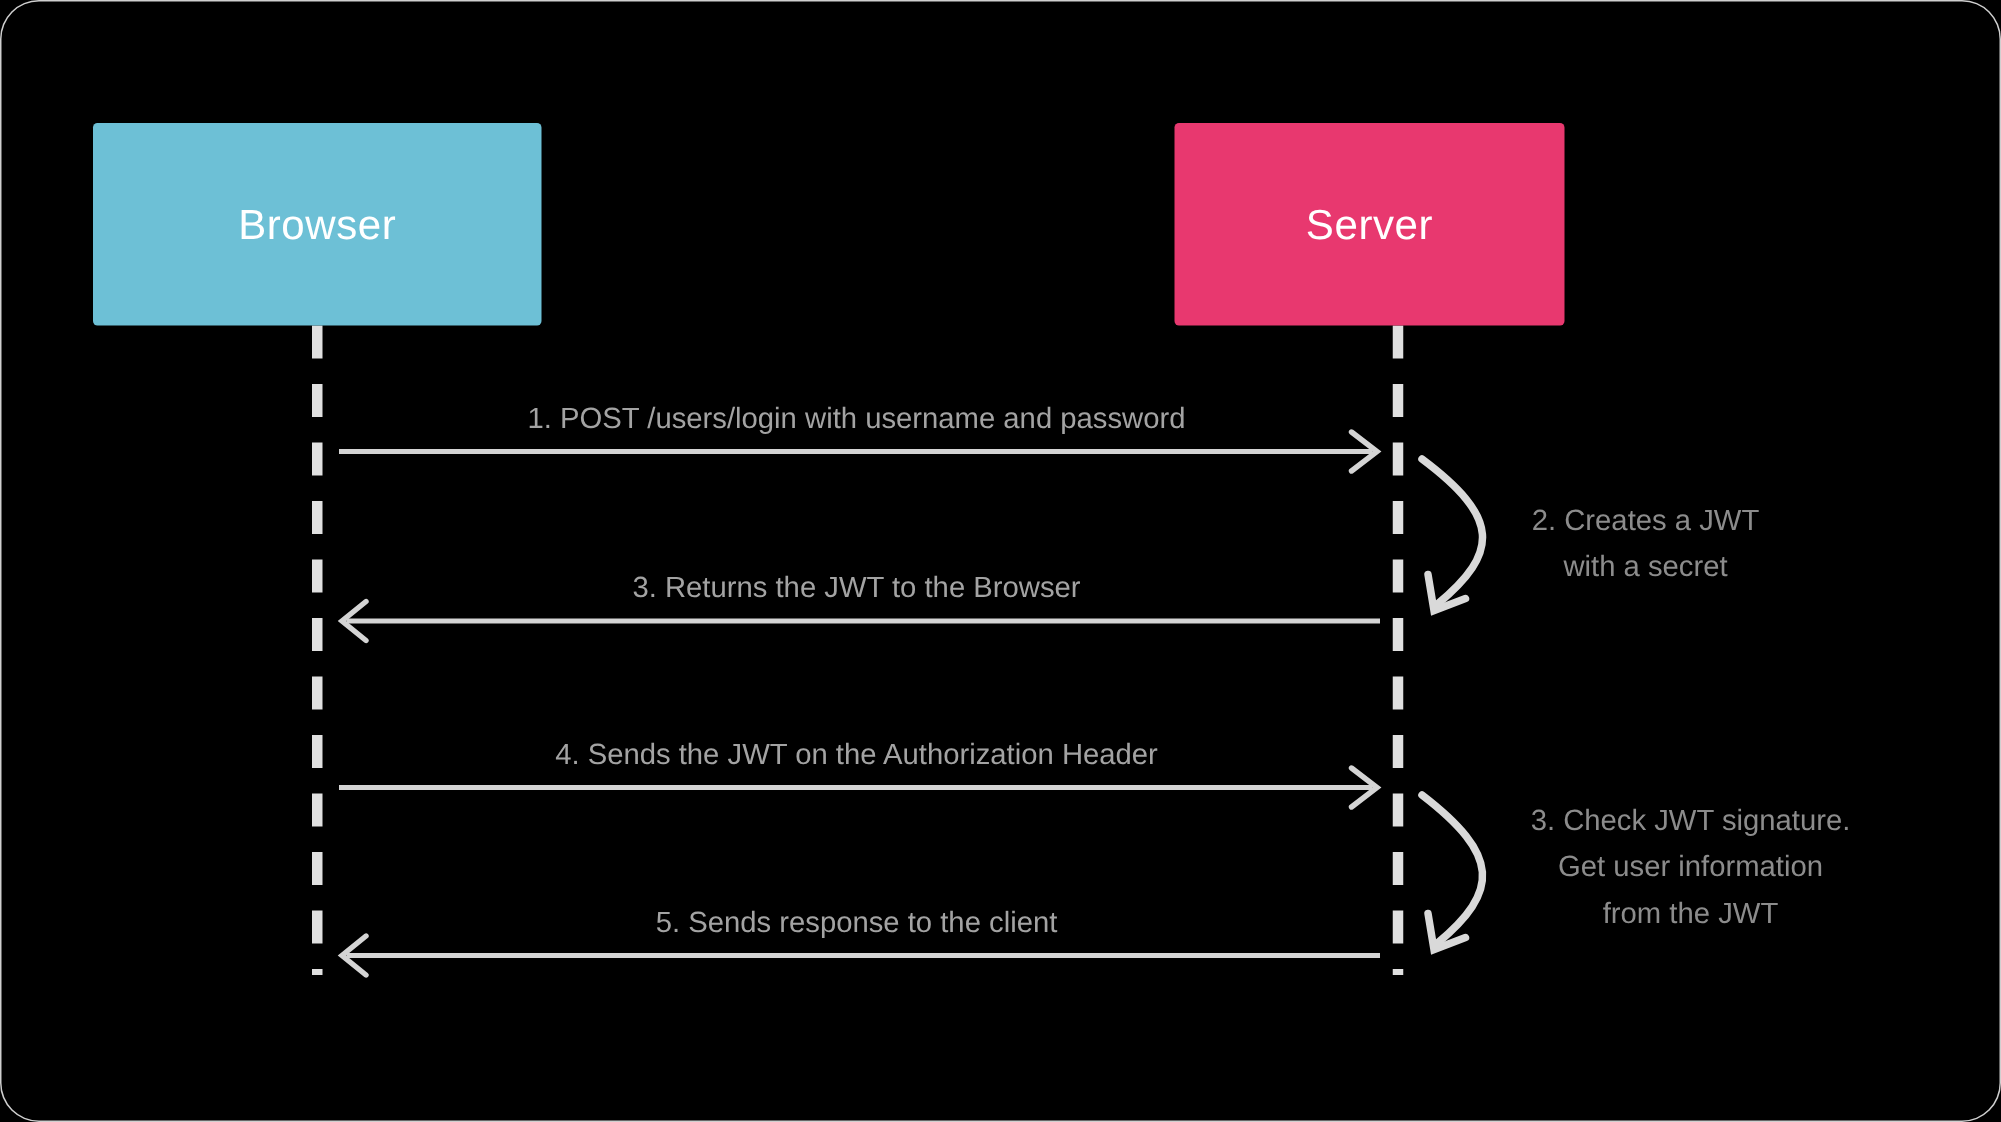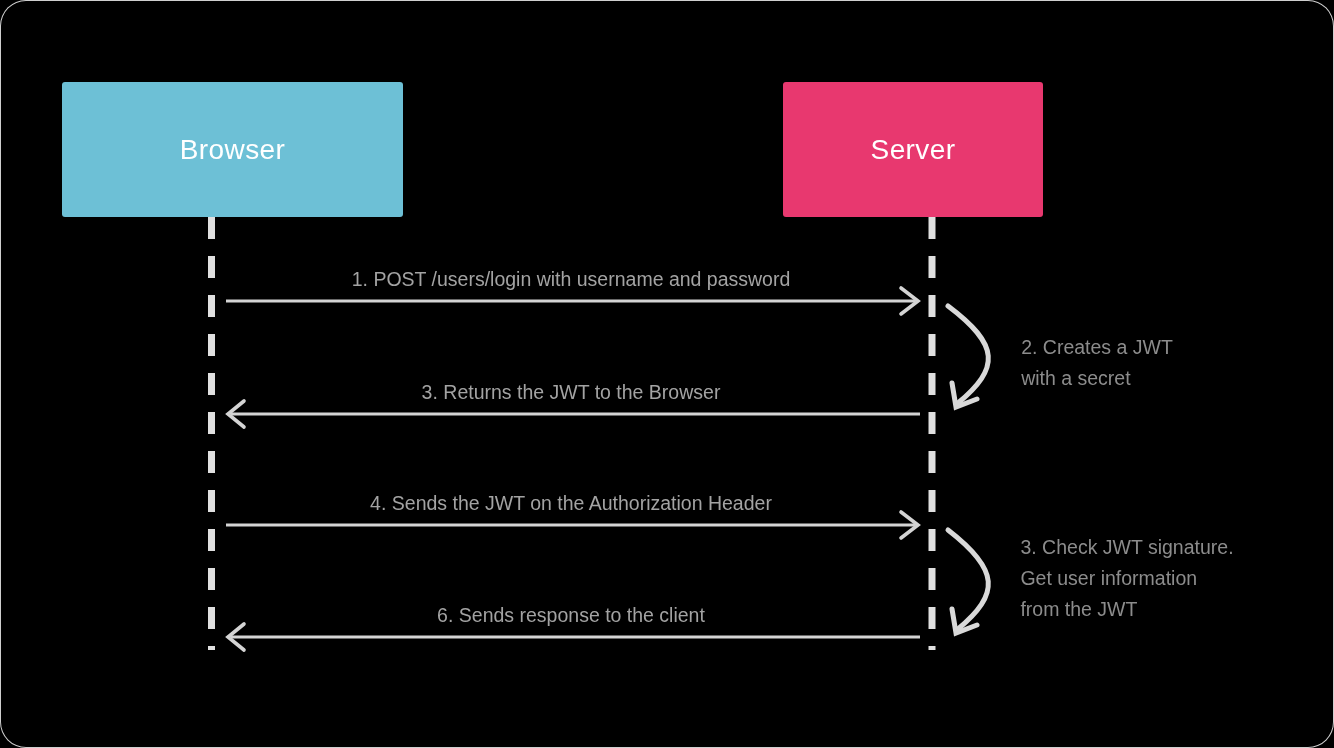--- a/index.html
+++ b/index.html
@@ -44,21 +44,21 @@
   .participant-label {
     color: #ffffff;
     font-size: 28px;
     font-weight: 400;
     letter-spacing: 0.4px;
     line-height: 1;
   }
   #participant-browser {
     left: 62px;
     top: 82px;
-    width: 341px;
+    width: 299px;
     height: 135px;
     background: #6dc0d6;
   }
   #participant-server {
     left: 783px;
     top: 82px;
     width: 260px;
     height: 135px;
     background: #e8386f;
   }
@@ -74,21 +74,21 @@
   }
   .msg-label.centered {
     transform: translateX(-50%);
   }
 
   .note-label {
     position: absolute;
     color: #8c8c8c;
     font-size: 19.5px;
     line-height: 31px;
-    text-align: left;
+    text-align: center;
     transform: translateX(-50%);
     white-space: nowrap;
   }
 </style>
 </head>
 <body>
 
 <div id="canvas">
 
   <svg class="svg-layer" width="1334" height="748" viewBox="0 0 1334 748" xmlns="http://www.w3.org/2000/svg">
@@ -145,15 +145,15 @@
   <div class="msg-label centered" style="left:571px; top:379px;">3. Returns the JWT to the Browser</div>
 
   <div class="msg-label centered" style="left:571px; top:490px;">4. Sends the JWT on the Authorization Header</div>
 
   <div class="note-label" style="left:1127px; top:532px;">
     <div>3. Check JWT signature.</div>
     <div>Get user information</div>
     <div>from the JWT</div>
   </div>
 
-  <div class="msg-label centered" style="left:571px; top:602px;">6. Sends response to the client</div>
+  <div class="msg-label centered" style="left:571px; top:602px;">5. Sends response to the client</div>
 
 </div>
 
 </body></html>

